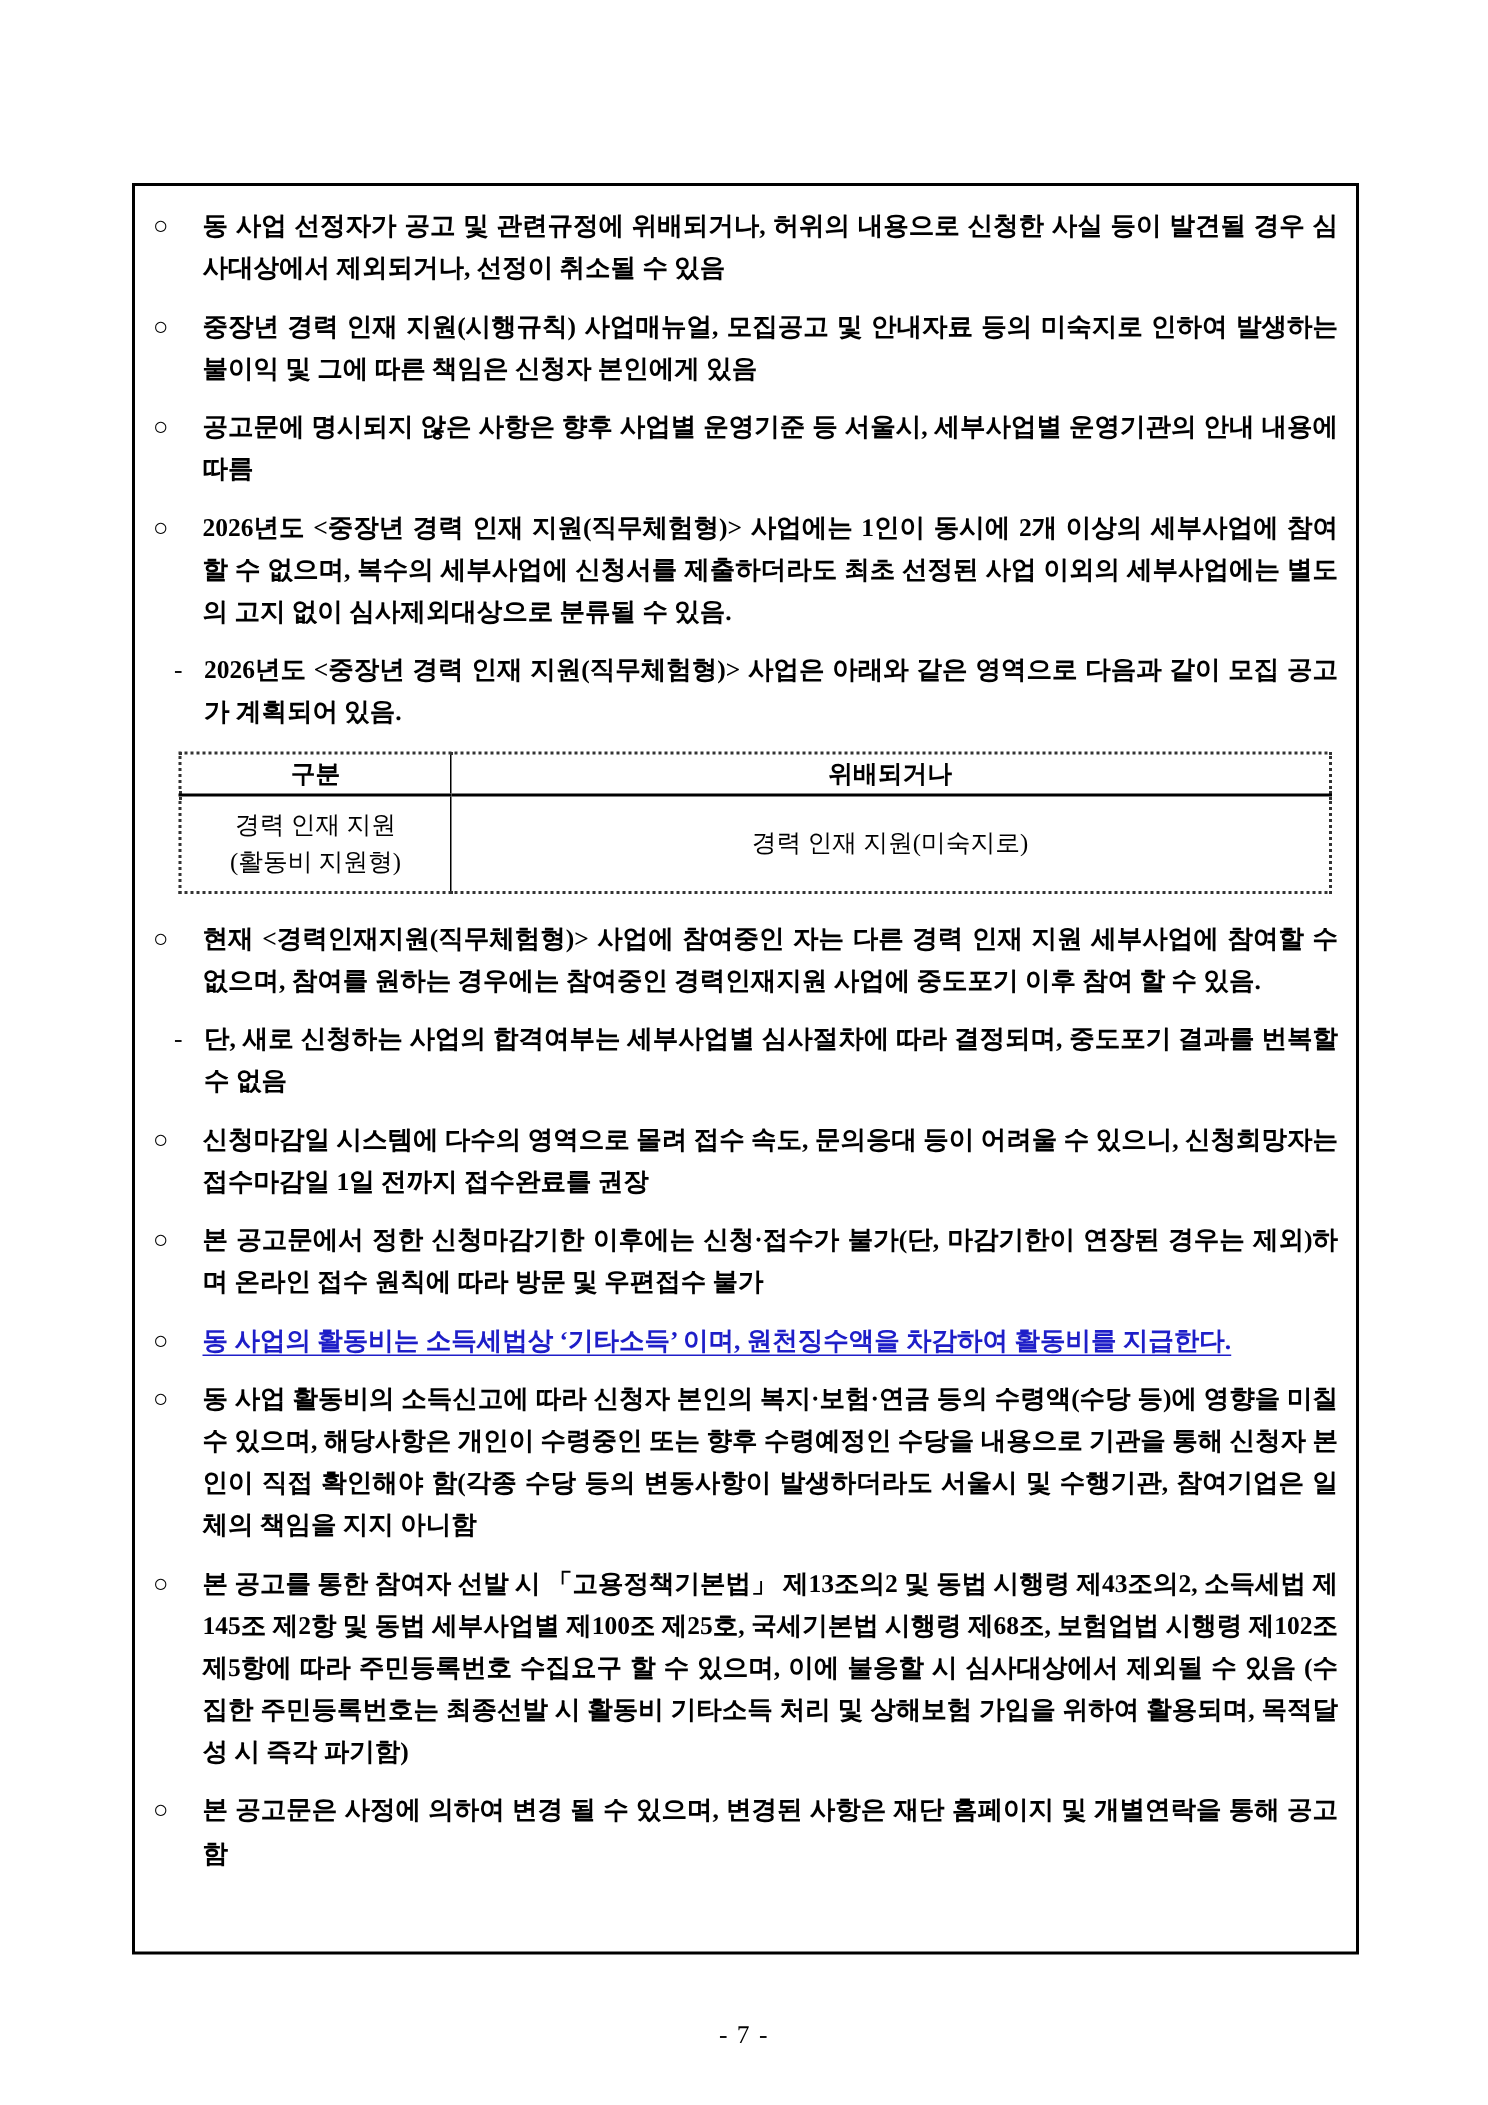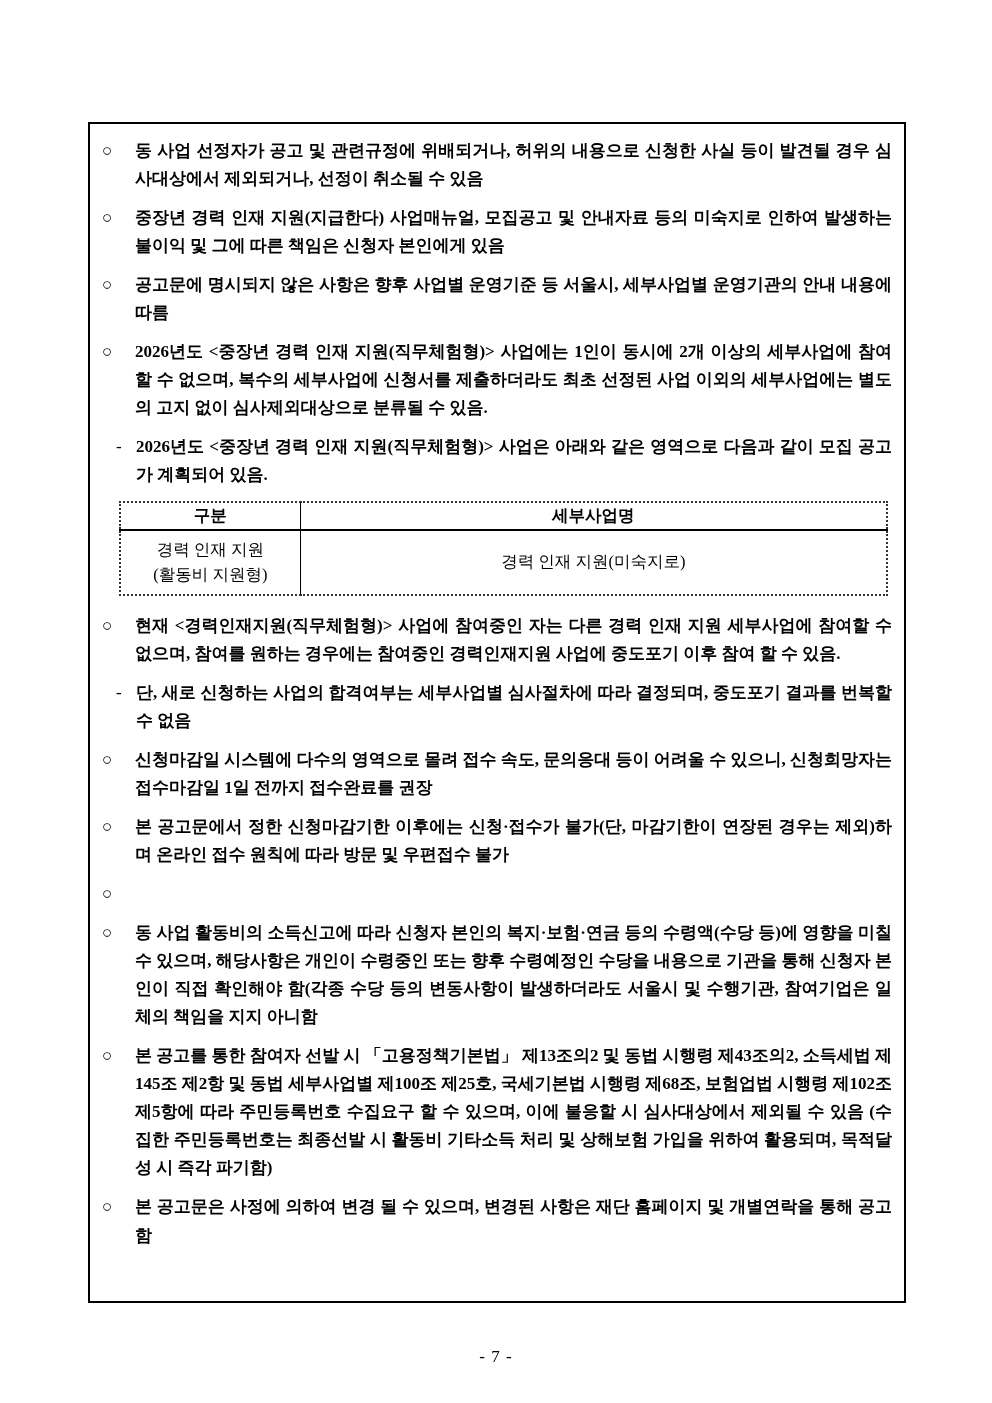--- a/index.html
+++ b/index.html
@@ -101,40 +101,40 @@
 
 <div class="page">
   <div class="doc-box">
     <div id="items">
         <div class="item">
           <span class="marker">○</span>
           <span class="text"><span class="seg-normal">동 사업 선정자가 공고 및 관련규정에 위배되거나, 허위의 내용으로 신청한 사실 등이 발견될 경우 심사대상에서 제외되거나, 선정이 취소될 수 있음</span></span>
         </div>
         <div class="item">
           <span class="marker">○</span>
-          <span class="text"><span class="seg-bold">중장년 경력 인재 지원(지급한다)</span><span class="seg-normal"> 사업매뉴얼, 모집공고 및 안내자료 등의 미숙지로 인하여 발생하는 불이익 및 그에 따른 책임은 신청자 본인에게 있음</span></span>
+          <span class="text"><span class="seg-bold">중장년 경력 인재 지원(시행규칙)</span><span class="seg-normal"> 사업매뉴얼, 모집공고 및 안내자료 등의 미숙지로 인하여 발생하는 불이익 및 그에 따른 책임은 신청자 본인에게 있음</span></span>
         </div>
         <div class="item">
           <span class="marker">○</span>
           <span class="text"><span class="seg-normal">공고문에 명시되지 않은 사항은 향후 사업별 운영기준 등 서울시, 세부사업별 운영기관의 안내 내용에 따름</span></span>
         </div>
         <div class="item">
           <span class="marker">○</span>
           <span class="text"><span class="seg-normal">2026년도 </span><span class="seg-bold">&lt;중장년 경력 인재 지원(직무체험형)&gt;</span><span class="seg-normal"> 사업에는 1인이 동시에 2개 이상의 세부사업에 참여할 수 없으며, 복수의 세부사업에 신청서를 제출하더라도 최초 선정된 사업 이외의 세부사업에는 별도의 고지 없이 심사제외대상으로 분류될 수 있음.</span></span>
         </div>
         <div class="item sub">
           <span class="marker">-</span>
           <span class="text"><span class="seg-normal">2026년도 </span><span class="seg-bold">&lt;중장년 경력 인재 지원(직무체험형)&gt;</span><span class="seg-normal"> 사업은 아래와 같은 영역으로 다음과 같이 모집 공고가 계획되어 있음.</span></span>
         </div>
         <div class="tablewrap">
           <table class="notice-table">
             <thead>
               <tr>
                 <th class="col-division">구분</th>
-                <th>세부사업명</th>
+                <th>위배되거나</th>
               </tr>
             </thead>
             <tbody>
               <tr>
                 <td class="col-division">경력 인재 지원
 (활동비 지원형)</td>
                 <td>경력 인재 지원(미숙지로)</td>
               </tr>
             </tbody>
           </table>
@@ -150,21 +150,21 @@
         <div class="item">
           <span class="marker">○</span>
           <span class="text"><span class="seg-normal">신청마감일 시스템에 다수의 영역으로 몰려 접수 속도, 문의응대 등이 어려울 수 있으니, 신청희망자는 접수마감일 1일 전까지 접수완료를 권장</span></span>
         </div>
         <div class="item">
           <span class="marker">○</span>
           <span class="text"><span class="seg-normal">본 공고문에서 정한 신청마감기한 이후에는 신청·접수가 불가(단, 마감기한이 연장된 경우는 제외)하며 온라인 접수 원칙에 따라 방문 및 우편접수 불가</span></span>
         </div>
         <div class="item">
           <span class="marker">○</span>
-          <span class="text"><br></span>
+          <span class="text"><span class="seg-blue_underline">동 사업의 활동비는 소득세법상 ‘기타소득’ 이며, 원천징수액을 차감하여 활동비를 지급한다.</span><br></span>
         </div>
         <div class="item">
           <span class="marker">○</span>
           <span class="text"><span class="seg-normal">동 사업 활동비의 소득신고에 따라 신청자 본인의 복지·보험·연금 등의 수령액(수당 등)에 영향을 미칠 수 있으며, </span><span class="seg-bold">해당사항은 개인이 수령중인 또는 향후 수령예정인 수당을 내용으로 기관을 통해 신청자 본인이 직접 확인해야 함</span><span class="seg-normal">(각종 수당 등의 변동사항이 발생하더라도 서울시 및 수행기관, 참여기업은 일체의 책임을 지지 아니함</span></span>
         </div>
         <div class="item">
           <span class="marker">○</span>
           <span class="text"><span class="seg-normal">본 공고를 통한 참여자 선발 시 「고용정책기본법」 제13조의2 및 동법 시행령 제43조의2, 소득세법 제145조 제2항 및 동법 세부사업별 제100조 제25호, 국세기본법 시행령 제68조, 보험업법 시행령 제102조 제5항에 따라 주민등록번호 수집요구 할 수 있으며, 이에 불응할 시 심사대상에서 제외될 수 있음 (수집한 주민등록번호는 최종선발 시 활동비 기타소득 처리 및 상해보험 가입을 위하여 활용되며, 목적달성 시 즉각 파기함)</span></span>
         </div>
         <div class="item">

